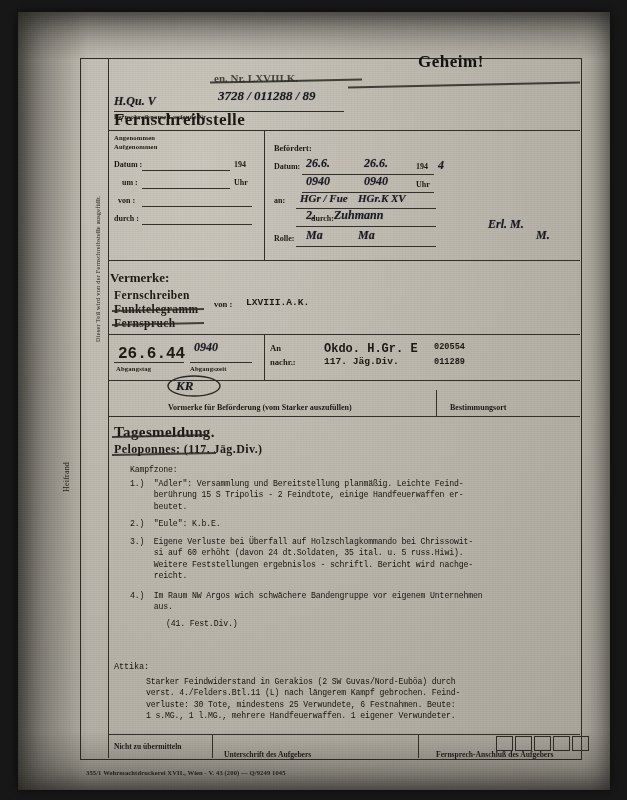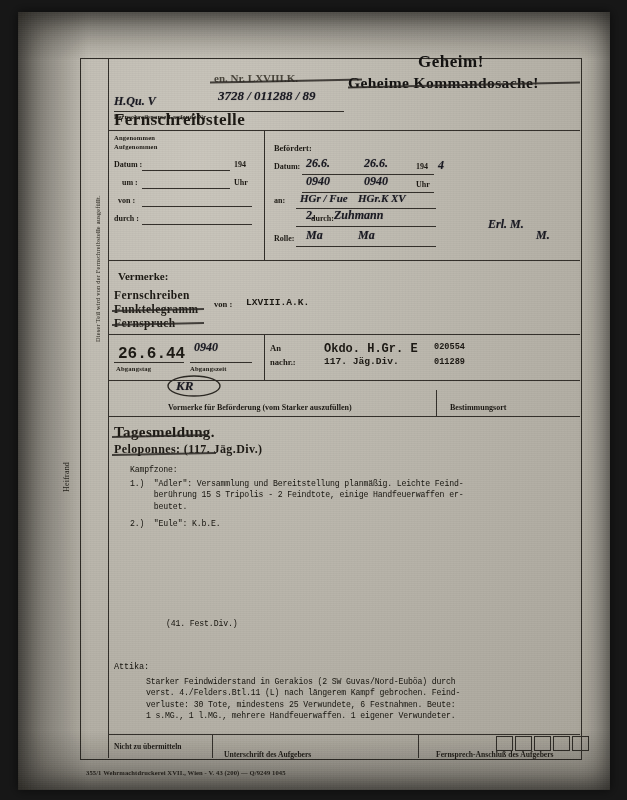--- a/index.html
+++ b/index.html
@@ -70,21 +70,20 @@
     <div class="inner-left"></div>
 
     <div class="v-text" style="left:76px;top:330px;">Dieser Teil wird von der Fernschreibstelle ausgefüllt.</div>
     <div class="v-text" style="left:44px;top:480px;font-size:8px;">Heifrand</div>
 
     <div class="t frak" style="left:96px;top:58px;font-size:17px;margin-top:40px;">Fernschreibstelle</div>
     <div class="t" style="left:196px;top:60px;font-size:11px;color:#4a463d;">en. Nr. LXVIII.K.</div>
     <div class="strike" style="left:192px;top:68px;width:152px;"></div>
 
     <div class="stamp" style="left:400px;top:40px;font-size:17px;letter-spacing:.5px;">Geheim!</div>
-    <div class="stamp frak" style="left:330px;top:62px;font-size:15.5px;">Geheime Kommandosache!</div>
     <div class="strike" style="left:330px;top:72px;width:232px;height:2.4px;"></div>
 
     <div class="hw" style="left:96px;top:82px;font-size:12px;">H.Qu. V</div>
     <div class="hw" style="left:200px;top:76px;font-size:13px;">3728 / 011288 / 89</div>
     <div class="ln h" style="left:96px;top:99px;width:230px;"></div>
     <div class="t smallcap" style="left:96px;top:101px;">Fernschreibname Laufende Nr.</div>
 
     <div class="ln h" style="left:90px;top:118px;width:472px;"></div>
     <div class="t smallcap" style="left:96px;top:122px;">Angenommen</div>
     <div class="t smallcap" style="left:96px;top:131px;">Aufgenommen</div>
@@ -130,21 +129,21 @@
     <div class="ln h" style="left:278px;top:214px;width:140px;"></div>
 
     <div class="t" style="left:256px;top:222px;font-size:8px;">Rolle:</div>
     <div class="hw" style="left:288px;top:216px;font-size:12px;">Ma</div>
     <div class="hw" style="left:340px;top:216px;font-size:12px;">Ma</div>
     <div class="ln h" style="left:278px;top:234px;width:140px;"></div>
 
     <div class="hw" style="left:470px;top:205px;font-size:12px;">Erl. M.</div>
     <div class="hw" style="left:518px;top:216px;font-size:12px;">M.</div>
 
-    <div class="t" style="left:100px;top:258px;font-size:11px;">Vermerke:</div>
+    <div class="t" style="left:92px;top:258px;font-size:13px;">Vermerke:</div>
     <div class="t frak" style="left:96px;top:277px;font-size:11.5px;">Fernschreiben</div>
     <div class="t frak" style="left:96px;top:291px;font-size:11.5px;">Funktelegramm</div>
     <div class="t frak" style="left:96px;top:305px;font-size:11.5px;">Fernspruch</div>
     <div class="strike" style="left:94px;top:297px;width:92px;"></div>
     <div class="strike" style="left:94px;top:311px;width:92px;"></div>
 
     <div class="t" style="left:196px;top:287px;font-size:8.6px;">von :</div>
     <div class="t mono" style="left:228px;top:285px;font-size:9.6px;">LXVIII.A.K.</div>
 
     <div class="ln h" style="left:90px;top:322px;width:472px;"></div>
@@ -180,20 +179,26 @@
     <div class="strike" style="left:94px;top:423px;width:96px;"></div>
 
     <div class="t frak" style="left:96px;top:430px;font-size:12px;">Peloponnes:   (117. Jäg.Div.)</div>
     <div class="strike" style="left:94px;top:441px;width:104px;"></div>
 
     <div class="typed" style="left:112px;top:452px;">Kampfzone:</div>
     <div class="typed" style="left:112px;top:466px;">1.)  "Adler": Versammlung und Bereitstellung planmäßig. Leichte Feind-
      berührung 15 S Tripolis - 2 Feindtote, einige Handfeuerwaffen er-
      beutet.</div>
     <div class="typed" style="left:112px;top:506px;">2.)  "Eule": K.b.E.</div>
+    <div class="typed" style="left:112px;top:524px;">3.)  Eigene Verluste bei Überfall auf Holzschlagkommando bei Chrissowit-
+     si auf 60 erhöht (davon 24 dt.Soldaten, 35 ital. u. 5 russ.Hiwi).
+     Weitere Feststellungen ergebnislos - schriftl. Bericht wird nachge-
+     reicht.</div>
+    <div class="typed" style="left:112px;top:578px;">4.)  Im Raum NW Argos wich schwächere Bandengruppe vor eigenem Unternehmen
+     aus.</div>
 
     <div class="typed" style="left:148px;top:606px;">(41. Fest.Div.)</div>
 
     <div class="typed" style="left:96px;top:650px;font-size:8.6px;">Attika:</div>
     <div class="typed" style="left:128px;top:664px;">Starker Feindwiderstand in Gerakios (2 SW Guvas/Nord-Euböa) durch
 verst. 4./Felders.Btl.11 (L) nach längerem Kampf gebrochen. Feind-
 verluste: 30 Tote, mindestens 25 Verwundete, 6 Festnahmen. Beute:
 1 s.MG., 1 l.MG., mehrere Handfeuerwaffen. 1 eigener Verwundeter.</div>
 
     <div class="ln h" style="left:90px;top:722px;width:472px;"></div>

